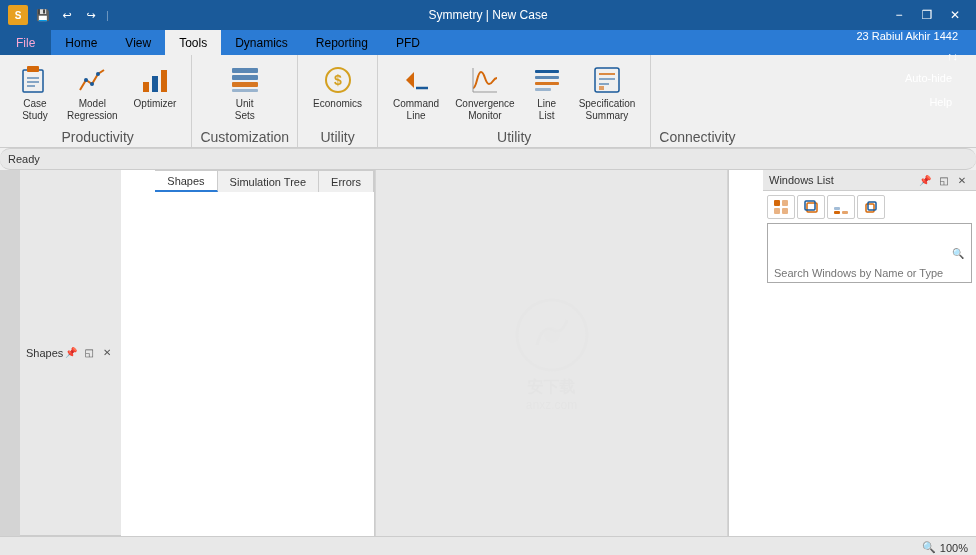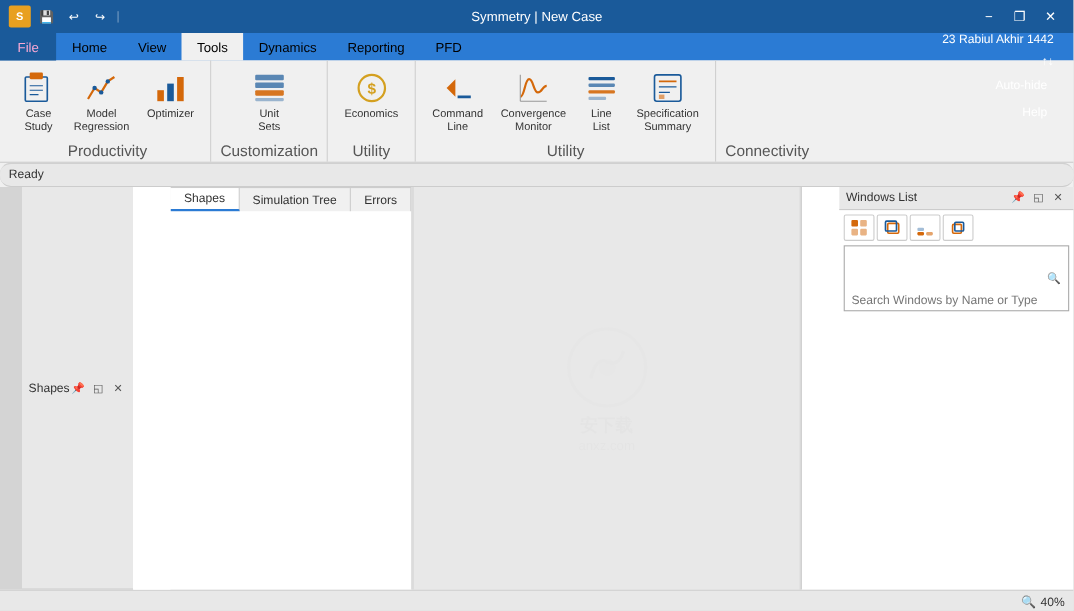--- a/index.html
+++ b/index.html
@@ -482,14 +482,14 @@
         <input type="text" placeholder="Search Windows by Name or Type" style="">
         <span class="wl-search-icon">🔍</span>
       </div>
     </div>
   </div>
 
 </div>
 
 <div class="bottom-status">
   <span>🔍</span>
-  <span>40%</span>
+  <span>100%</span>
 </div>
 
 </body></html>

